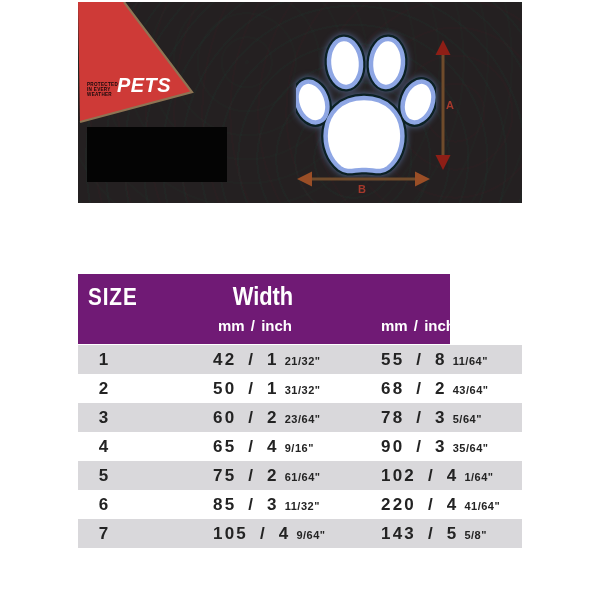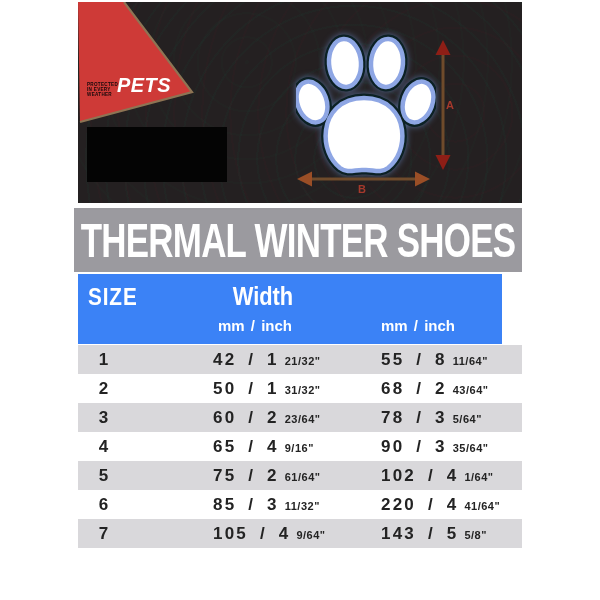--- a/index.html
+++ b/index.html
@@ -46,21 +46,21 @@
   .banner{
     position:absolute;left:74px;top:208px;width:448px;height:64px;background:#9b9a9f;
     display:flex;align-items:center;justify-content:center;
   }
   .banner .title{
     color:#ffffff;font-size:46px;font-weight:bold;letter-spacing:-1px;white-space:nowrap;
     transform:scaleX(.76) scaleY(1.04);transform-origin:center;line-height:1;
   }
   
   .thead{
-    position:absolute;left:78px;top:274px;width:424px;height:70px;background:#3b82f6;color:#fff;
+    position:absolute;left:78px;top:274px;width:372px;height:70px;background:#701a75;color:#fff;
   }
   .h-size{position:absolute;left:10px;top:12px;font-size:23px;font-weight:bold;letter-spacing:1px;
           transform:scaleX(.9);transform-origin:left;line-height:1;}
   .h-col{position:absolute;top:9px;width:160px;text-align:center;font-size:26px;font-weight:bold;line-height:1;}
   .h-col .cnd{display:inline-block;transform:scaleX(.84);transform-origin:center;}
   .h-width{left:105px;text-align:center;}
   .h-length{left:260px;}
   .h-unit{position:absolute;top:44px;width:160px;text-align:center;font-size:15px;font-weight:bold;
           word-spacing:2px;line-height:1;}
   .u-width{left:97px;}
@@ -119,23 +119,20 @@
       <polygon points="365,38 357.5,53 372.5,53" fill="#8e1e16"></polygon>
       <polygon points="365,168 357.5,153 372.5,153" fill="#8e1e16"></polygon>
       <line x1="231" y1="177" x2="340" y2="177" stroke="#6f4b2b" stroke-width="3"></line>
       <polygon points="219,177 234,169.5 234,184.5" fill="#9a4e26"></polygon>
       <polygon points="352,177 337,169.5 337,184.5" fill="#9a4e26"></polygon>
     </svg>
     <span class="dim-label dim-a">A</span>
     <span class="dim-label dim-b">B</span>
   </div>
 
-  <div class="banner">
-    <div class="title">THERMAL WINTER SHOES</div>
-  </div>
 
   <div class="thead">
     <div class="h-size">SIZE</div>
     <div class="h-col h-width">
       <span class="cnd">Width</span>
     </div>
     <div class="h-unit u-width">mm / inch</div>
     <div class="h-unit u-length">mm / inch</div>
   </div>
 

